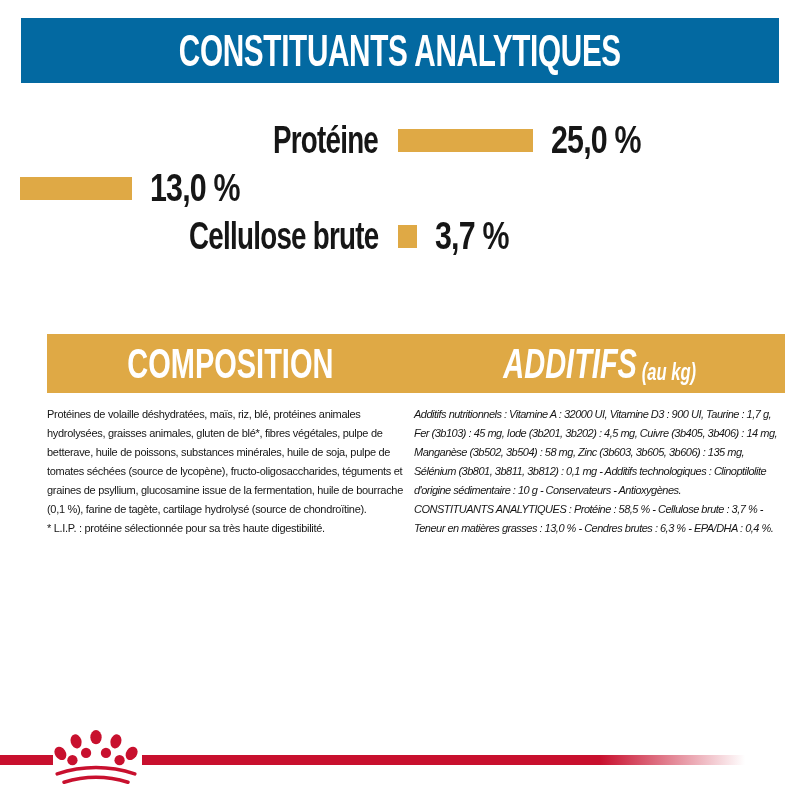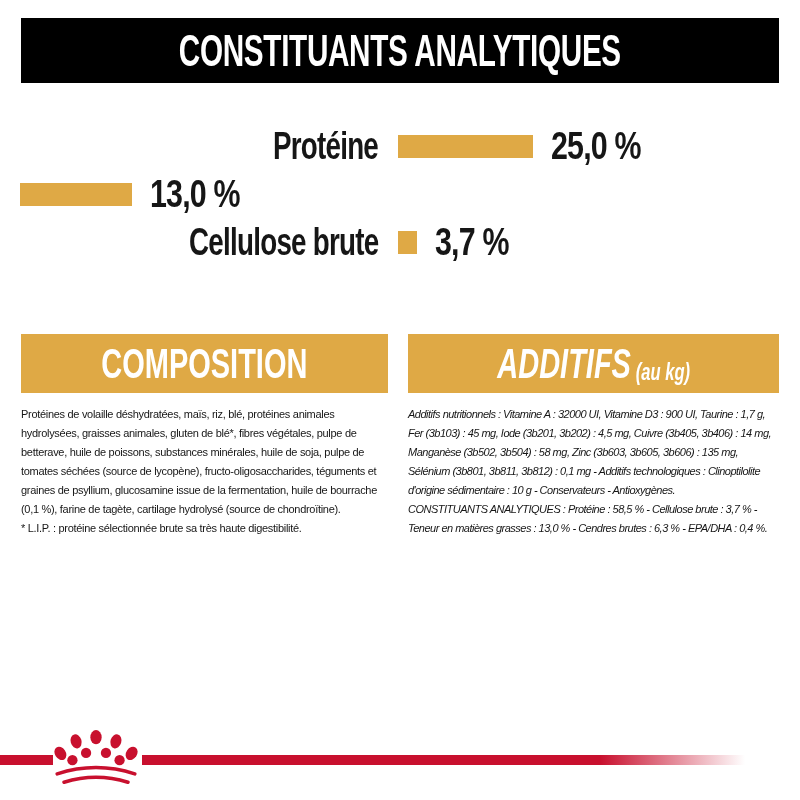--- a/index.html
+++ b/index.html
@@ -3,42 +3,42 @@
 <meta charset="utf-8">
 <style>
   html,body{margin:0;padding:0;background:#fff;}
   .page{
     position:relative;width:800px;height:800px;background:#ffffff;overflow:hidden;
     font-family:"Liberation Sans",sans-serif;color:#161616;
   }
   
   .banner{
     position:absolute;left:21px;top:18px;width:758px;height:65px;
-    background:#000000;display:flex;align-items:center;justify-content:center;
+    background:#0369a1;display:flex;align-items:center;justify-content:center;
   }
   .banner-text{
     display:inline-block;color:#ffffff;font-weight:bold;font-size:45px;
     letter-spacing:-0.5px;white-space:nowrap;transform:scaleX(0.66);transform-origin:center;
   }
   
-  .chart{position:absolute;left:0;top:122px;width:800px;}
+  .chart{position:absolute;left:0;top:116px;width:800px;}
   .chart-row{display:flex;align-items:center;height:48px;}
   .chart-label-box{width:378px;display:flex;flex-shrink:0;overflow:visible;}
   .chart-label{
     display:inline-block;margin-left:auto;font-weight:bold;font-size:38px;
     letter-spacing:-1px;white-space:nowrap;transform:scaleX(0.73);transform-origin:right center;
   }
   .chart-bar{height:23px;background:#dfa945;margin-left:20px;flex-shrink:0;}
   .chart-value-box{margin-left:18px;overflow:visible;text-align:center;}
   .chart-value{
     display:inline-block;font-weight:bold;font-size:38px;letter-spacing:-1px;
     white-space:nowrap;transform:scaleX(0.80);transform-origin:left center;
   }
   
-  .cols{position:absolute;left:21px;top:334px;width:758px;display:flex;justify-content:space-between;}
+  .cols{position:absolute;left:37px;top:334px;width:758px;display:flex;justify-content:center;}
   .col-left{width:367px;}
   .col-right{width:371px;font-style:italic;}
   .sec-header{height:59px;background:#dfa945;display:flex;align-items:center;justify-content:center;}
   .sec-header-wrap{
     display:inline-block;color:#ffffff;font-weight:bold;font-size:42px;
     white-space:nowrap;transform:scaleX(0.69);transform-origin:center;
   }
   .sec-header-suffix{font-size:24px;margin-left:7px;position:relative;top:2px;font-weight:bold;}
   .sec-body{margin-top:12px;font-size:11px;line-height:19px;}
   .col-left .sec-body{letter-spacing:-0.3px;}
@@ -94,21 +94,21 @@
   </div>
 
   <div class="cols">
 
     <div class="col-left">
       <div class="sec-header">
         <span class="sec-header-wrap">COMPOSITION</span>
       </div>
       <div class="sec-body">
         <p>Protéines de volaille déshydratées, maïs, riz, blé, protéines animales hydrolysées, graisses animales, gluten de blé*, fibres végétales, pulpe de betterave, huile de poissons, substances minérales, huile de soja, pulpe de tomates séchées (source de lycopène), fructo-oligosaccharides, téguments et graines de psyllium, glucosamine issue de la fermentation, huile de bourrache (0,1 %), farine de tagète, cartilage hydrolysé (source de chondroïtine).</p>
-        <p>* L.I.P. : protéine sélectionnée brute sa très haute digestibilité.</p>
+        <p>* L.I.P. : protéine sélectionnée pour sa très haute digestibilité.</p>
       </div>
     </div>
 
     <div class="col-right">
       <div class="sec-header">
         <span class="sec-header-wrap">
           <span>ADDITIFS</span><span class="sec-header-suffix">(au kg)</span>
         </span>
       </div>
       <div class="sec-body">

